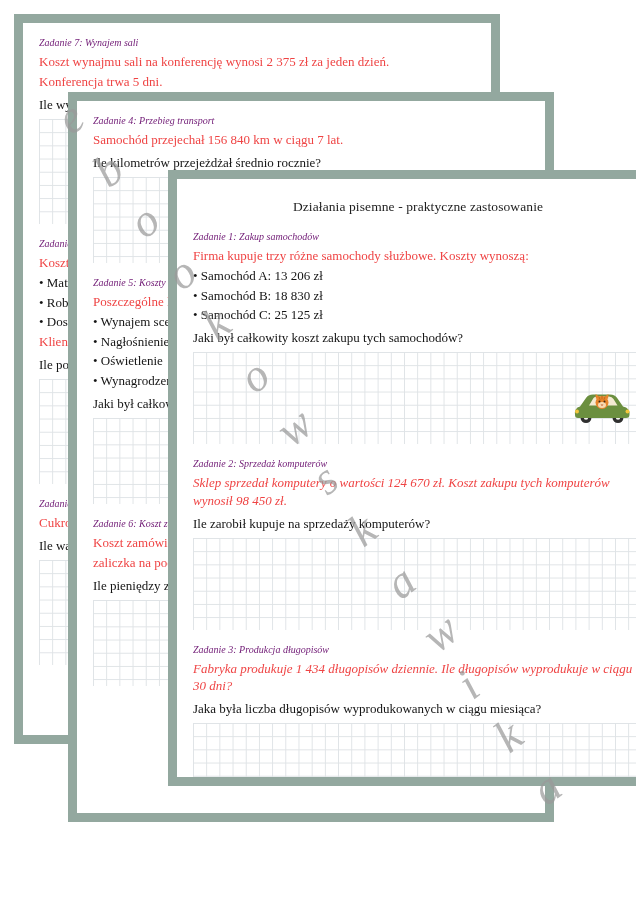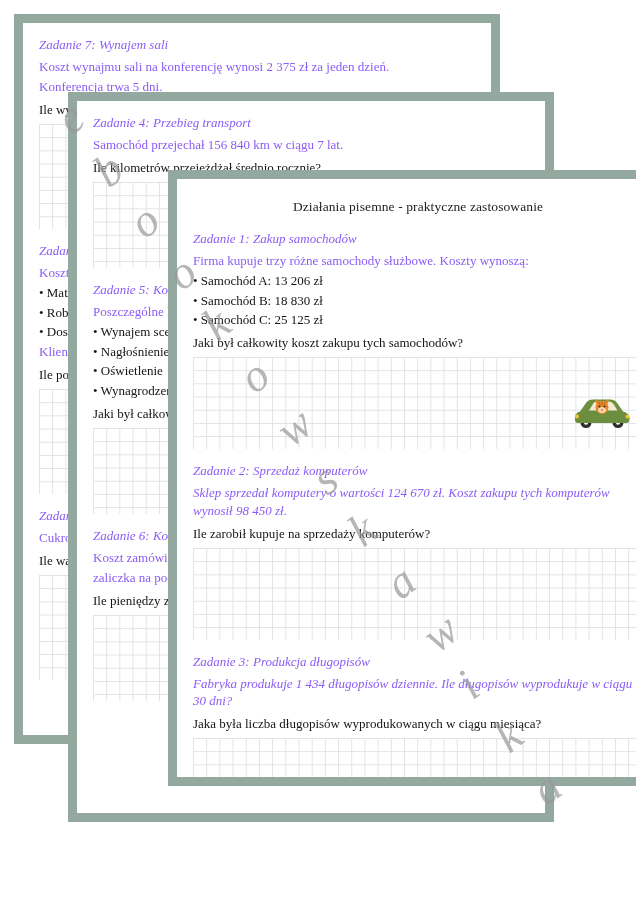--- a/index.html
+++ b/index.html
@@ -36,28 +36,28 @@
   
   .doc-title {
     text-align: center;
     font-size: 13.5px;
     color: #1d1d1d;
     margin: 6px 0 16px 0;
     letter-spacing: .1px;
   }
   .task-head {
     font-style: italic;
-    font-size: 13px;
-    color: #8b5cf6;
+    font-size: 10px;
+    color: #701a75;
     margin-bottom: 5px;
     white-space: nowrap;
   }
   .line {
     font-size: 13px;
-    color: #8b5cf6;
+    color: #ef4444;
     line-height: 1.32;
     margin-bottom: 3px;
     white-space: nowrap;
   }
   .line.wrap { white-space: normal; font-style: italic; }
   .bullet { font-size: 13px; color:#141414; line-height:1.34; margin-bottom:2px; white-space: nowrap; }
   .q { font-size: 13px; color:#141414; margin-top: 7px; margin-bottom: 6px; white-space: nowrap; }
   .blk { margin-bottom: 14px; }
 
   

